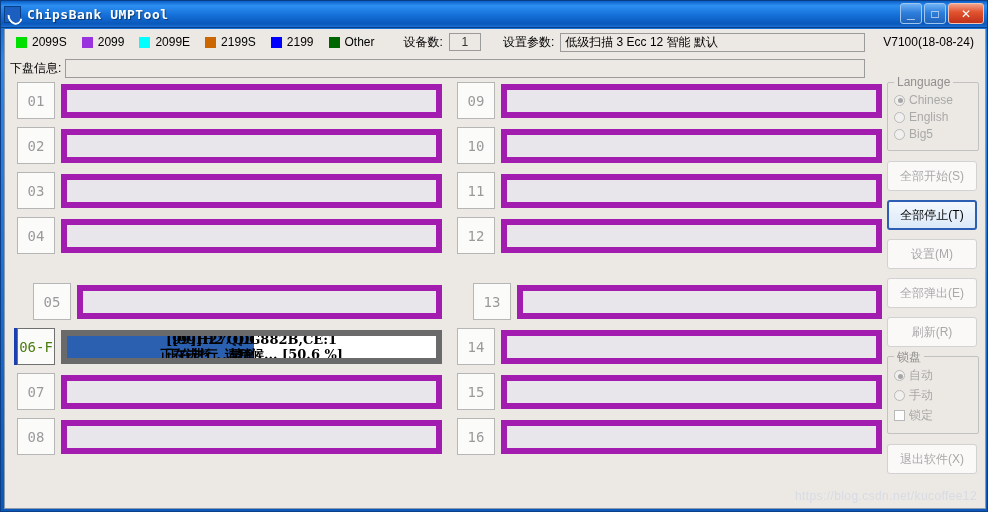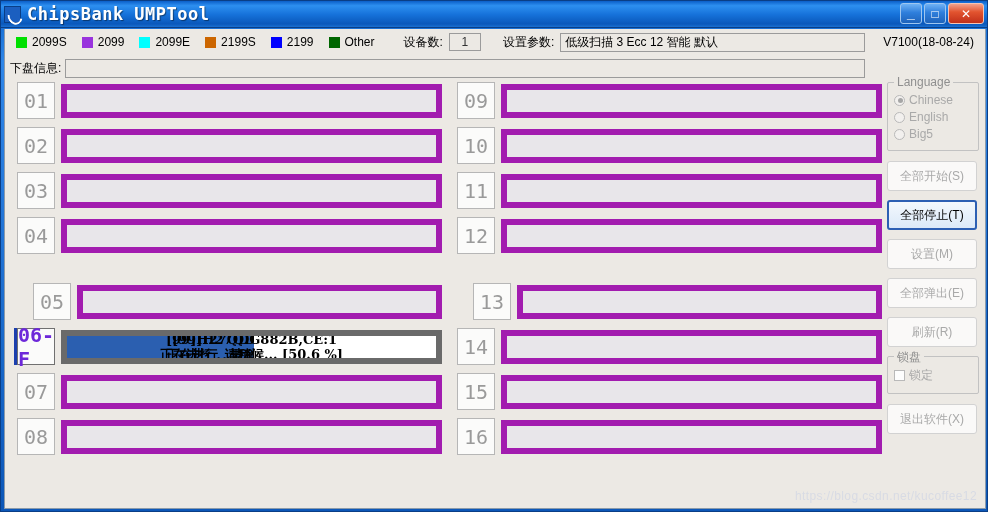--- a/index.html
+++ b/index.html
@@ -43,21 +43,21 @@
     width: 10px; height: 12px;
     border: 2px solid #ffffff;
     border-radius: 50%;
     border-right-color: transparent;
     border-top-color: transparent;
     transform: rotate(-35deg);
   }
   .tb-title {
     color: #ffffff;
     font-family: "DejaVu Sans Mono", "Liberation Mono", monospace;
-    font-size: 17px;
+    font-size: 13px;
     font-weight: bold;
     letter-spacing: 0.5px;
     text-shadow: 1px 1px 1px rgba(0,0,0,0.45);
   }
   .tb-buttons {
     position: absolute; right: 3px; top: 2px;
     display: flex; gap: 2px;
   }
   .tb-btn {
     width: 22px; height: 21px;
@@ -158,27 +158,27 @@
   }
   .slot.gap-before { margin-top: 29px; padding-left: 16px; }
 
   .slot-btn {
     width: 38px; height: 37px;
     flex: none;
     background: #fbfbfa;
     border: 1px solid #b6b6b6;
     display: flex; align-items: center; justify-content: center;
     font-family: "DejaVu Sans Mono","Liberation Mono", monospace;
-    font-size: 20px;
+    font-size: 14px;
     color: #9a9a9a;
     cursor: pointer;
   }
   .slot.active .slot-btn {
-    color: #6d28d9;
-    font-weight: bold;
+    color: #4d7c0f;
+    font-weight: normal;
     border-color: #707070;
     box-shadow: -3px 0 0 0 #1c3fae;
   }
   .slot-field {
     flex: 1;
     height: 34px;
     margin-left: 6px;
     background: #e8e6ea;
     border: 6px solid #a21caf;
     position: relative;
@@ -493,20 +493,30 @@
       <div id="sidebar-buttons">
           <div class="sb-btn">全部开始(S)</div>
           <div class="sb-btn enabled">全部停止(T)</div>
           <div class="sb-btn">设置(M)</div>
           <div class="sb-btn">全部弹出(E)</div>
           <div class="sb-btn">刷新(R)</div>
         </div>
 
       <div class="groupbox">
         <div class="gb-title">锁盘</div>
+        <div id="lock-options">
+            <div class="radio-row">
+              <span class="radio on"></span>
+              <span>自动</span>
+            </div>
+            <div class="radio-row">
+              <span class="radio"></span>
+              <span>手动</span>
+            </div>
+          </div>
         <div class="check-row">
           <span class="check"></span>
           <span>锁定</span>
         </div>
       </div>
 
       <div class="sb-btn">退出软件(X)</div>
     </div>
 
     <div class="watermark">https://blog.csdn.net/kucoffee12</div>

